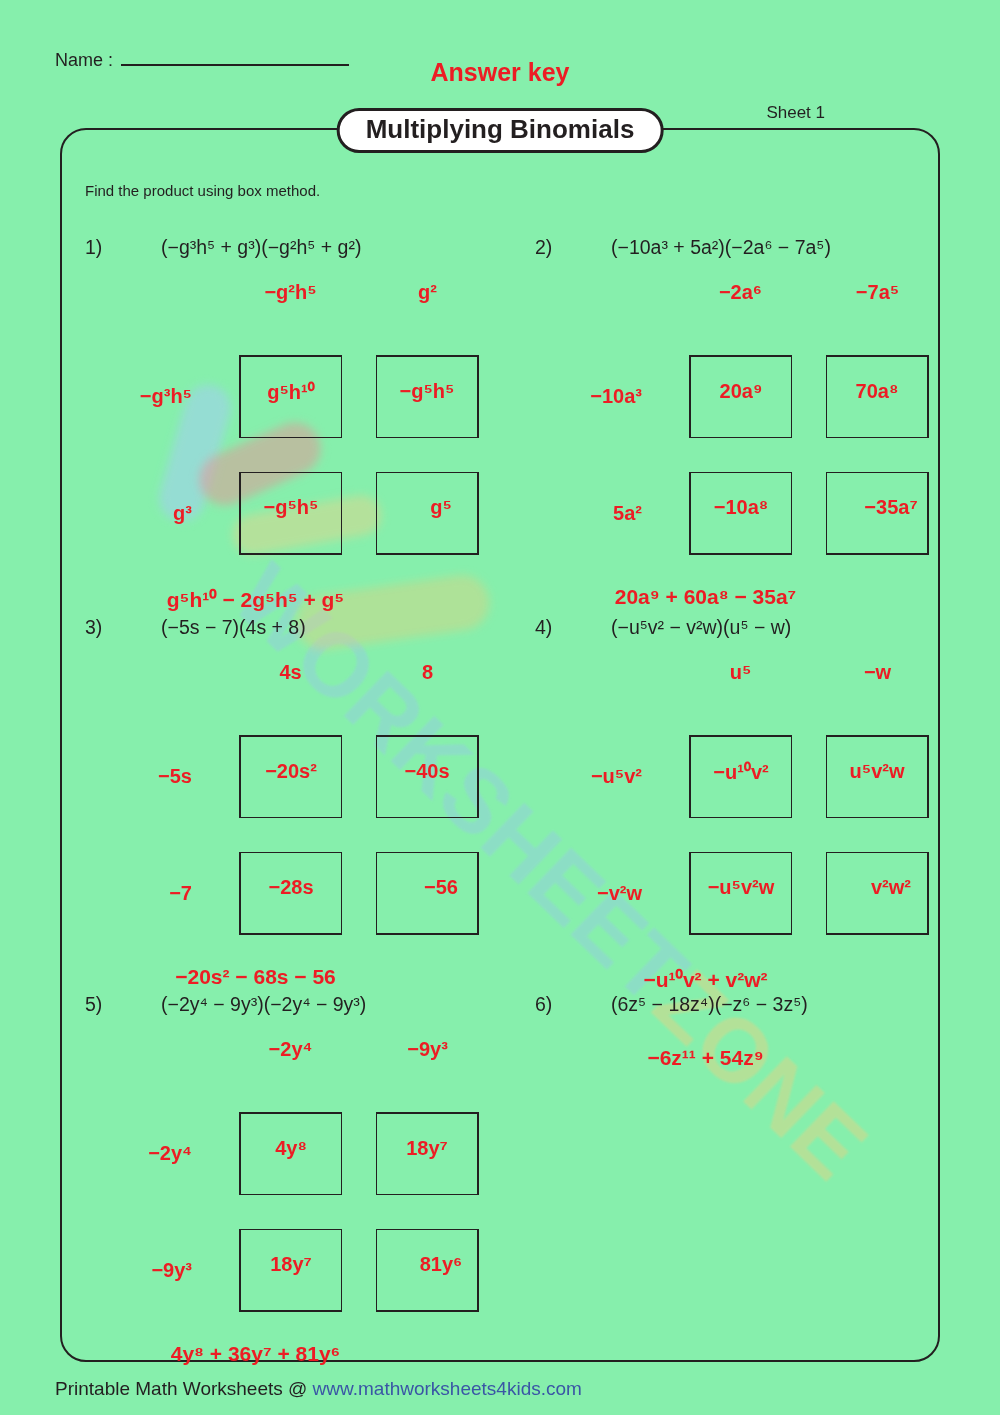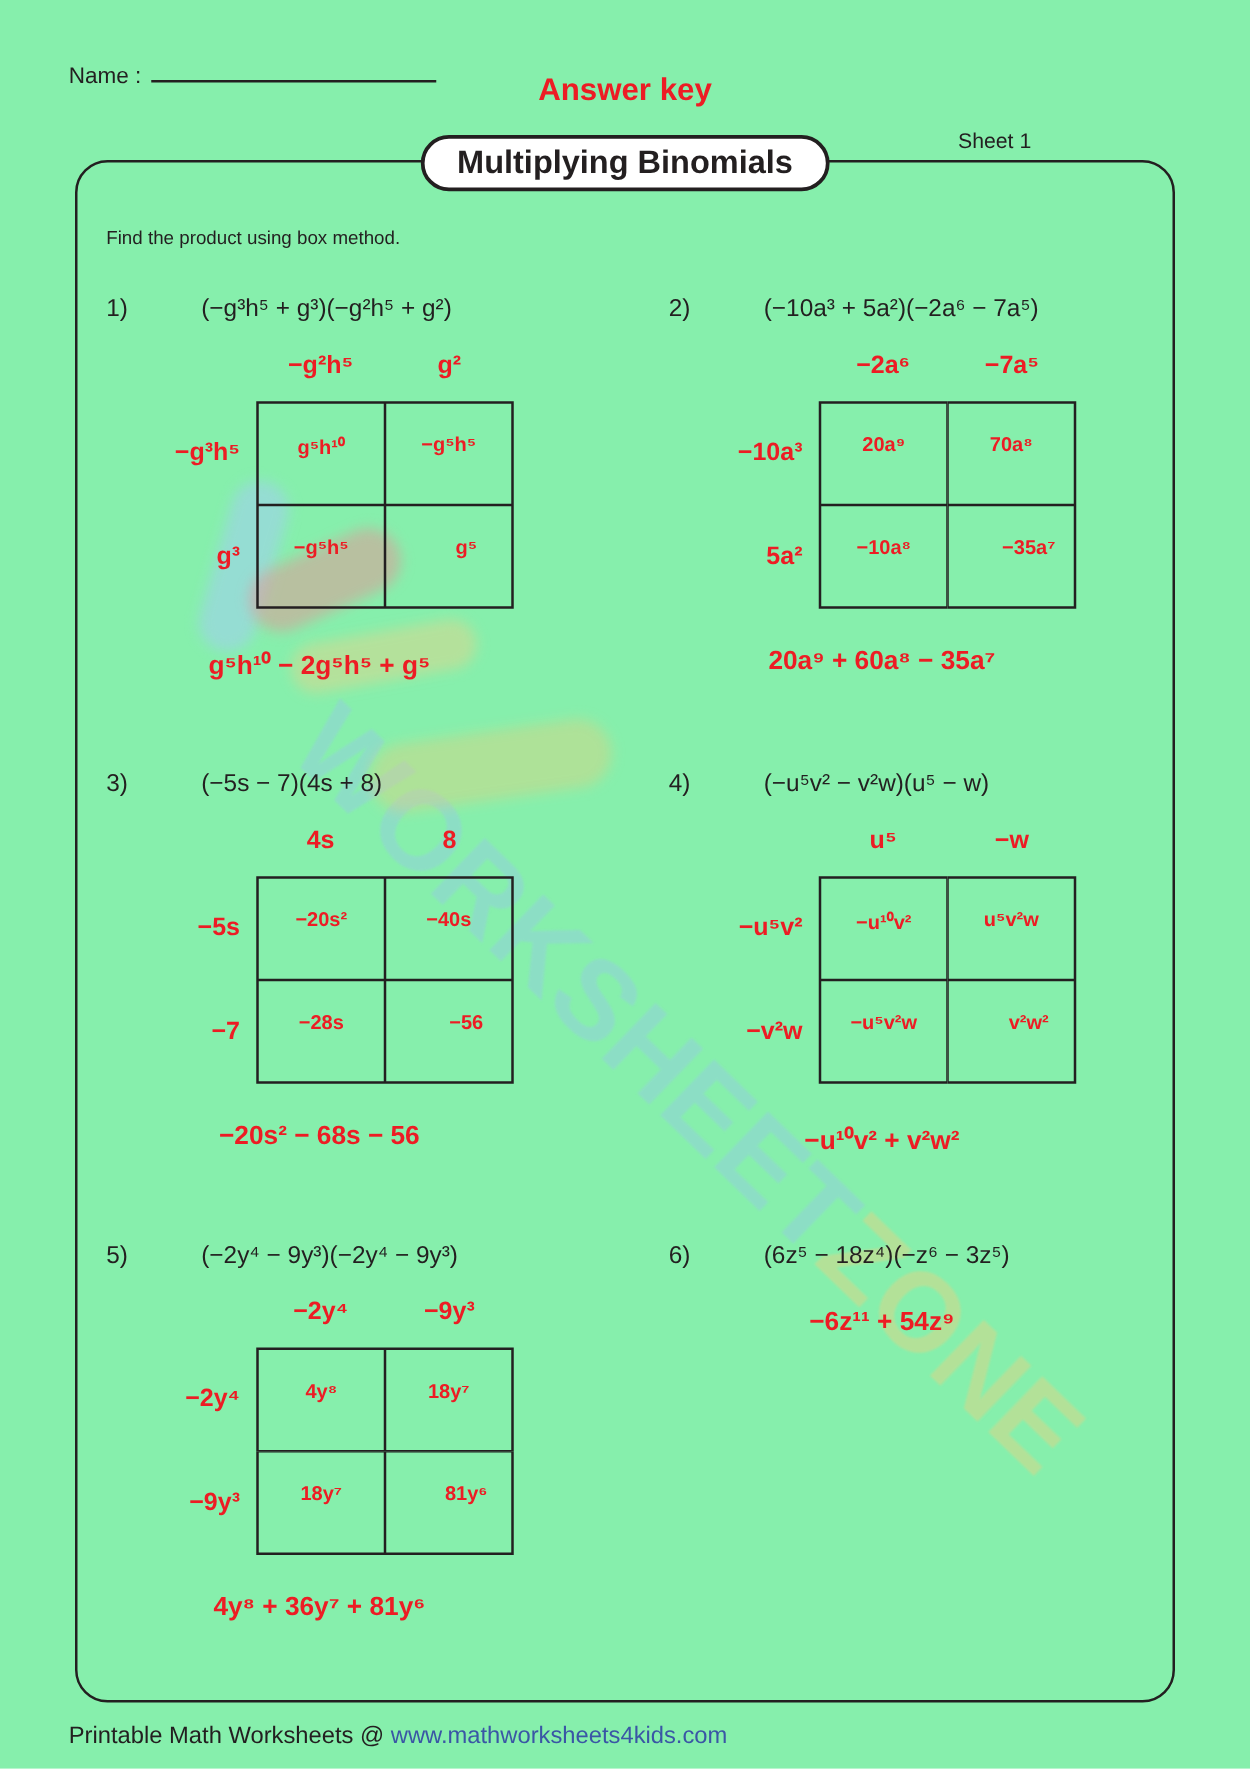--- a/index.html
+++ b/index.html
@@ -50,26 +50,26 @@
   .problem{position:absolute;width:410px;z-index:2;}
   #p1{left:85px;top:236px}  #p2{left:535px;top:236px}
   #p3{left:85px;top:616px}  #p4{left:535px;top:616px}
   #p5{left:85px;top:993px}  #p6{left:535px;top:993px}
 
   .prob-head{display:flex;font-size:19.5px;}
   .prob-num{width:48px;flex:none;}
   .expr{flex:1;margin-left:28px;}
 
   .box-grid{display:grid;grid-template-columns:105px 103px 103px;
-    grid-template-rows:40px 83px 83px;margin:22px 0 0 15px;}
+    grid-template-rows:40px 83px 83px;margin:22px 0 0 15px;gap:34px;}
   .col-head{color:var(--red);font-weight:bold;font-size:20px;
     display:flex;align-items:flex-start;justify-content:center;}
   .row-head{color:var(--red);font-weight:bold;font-size:20px;
     display:flex;align-items:center;justify-content:flex-end;padding-right:13px;}
-  .cell{color:var(--red);font-weight:bold;font-size:16px;
+  .cell{color:var(--red);font-weight:bold;font-size:20px;
     display:flex;align-items:center;justify-content:center;padding-bottom:12px;}
   .c-tl{border:2px solid var(--ink);border-right-width:1px;border-bottom-width:1px;}
   .c-tr{border:2px solid var(--ink);border-left-width:1px;border-bottom-width:1px;}
   .c-bl{border:2px solid var(--ink);border-right-width:1px;border-top-width:1px;}
   .c-br{border:2px solid var(--ink);border-left-width:1px;border-top-width:1px;padding-left:28px;}
 
   .answer{margin:30px 0 0 15px;width:311px;text-align:center;
     color:var(--red);font-weight:bold;font-size:21px;}
 
   

